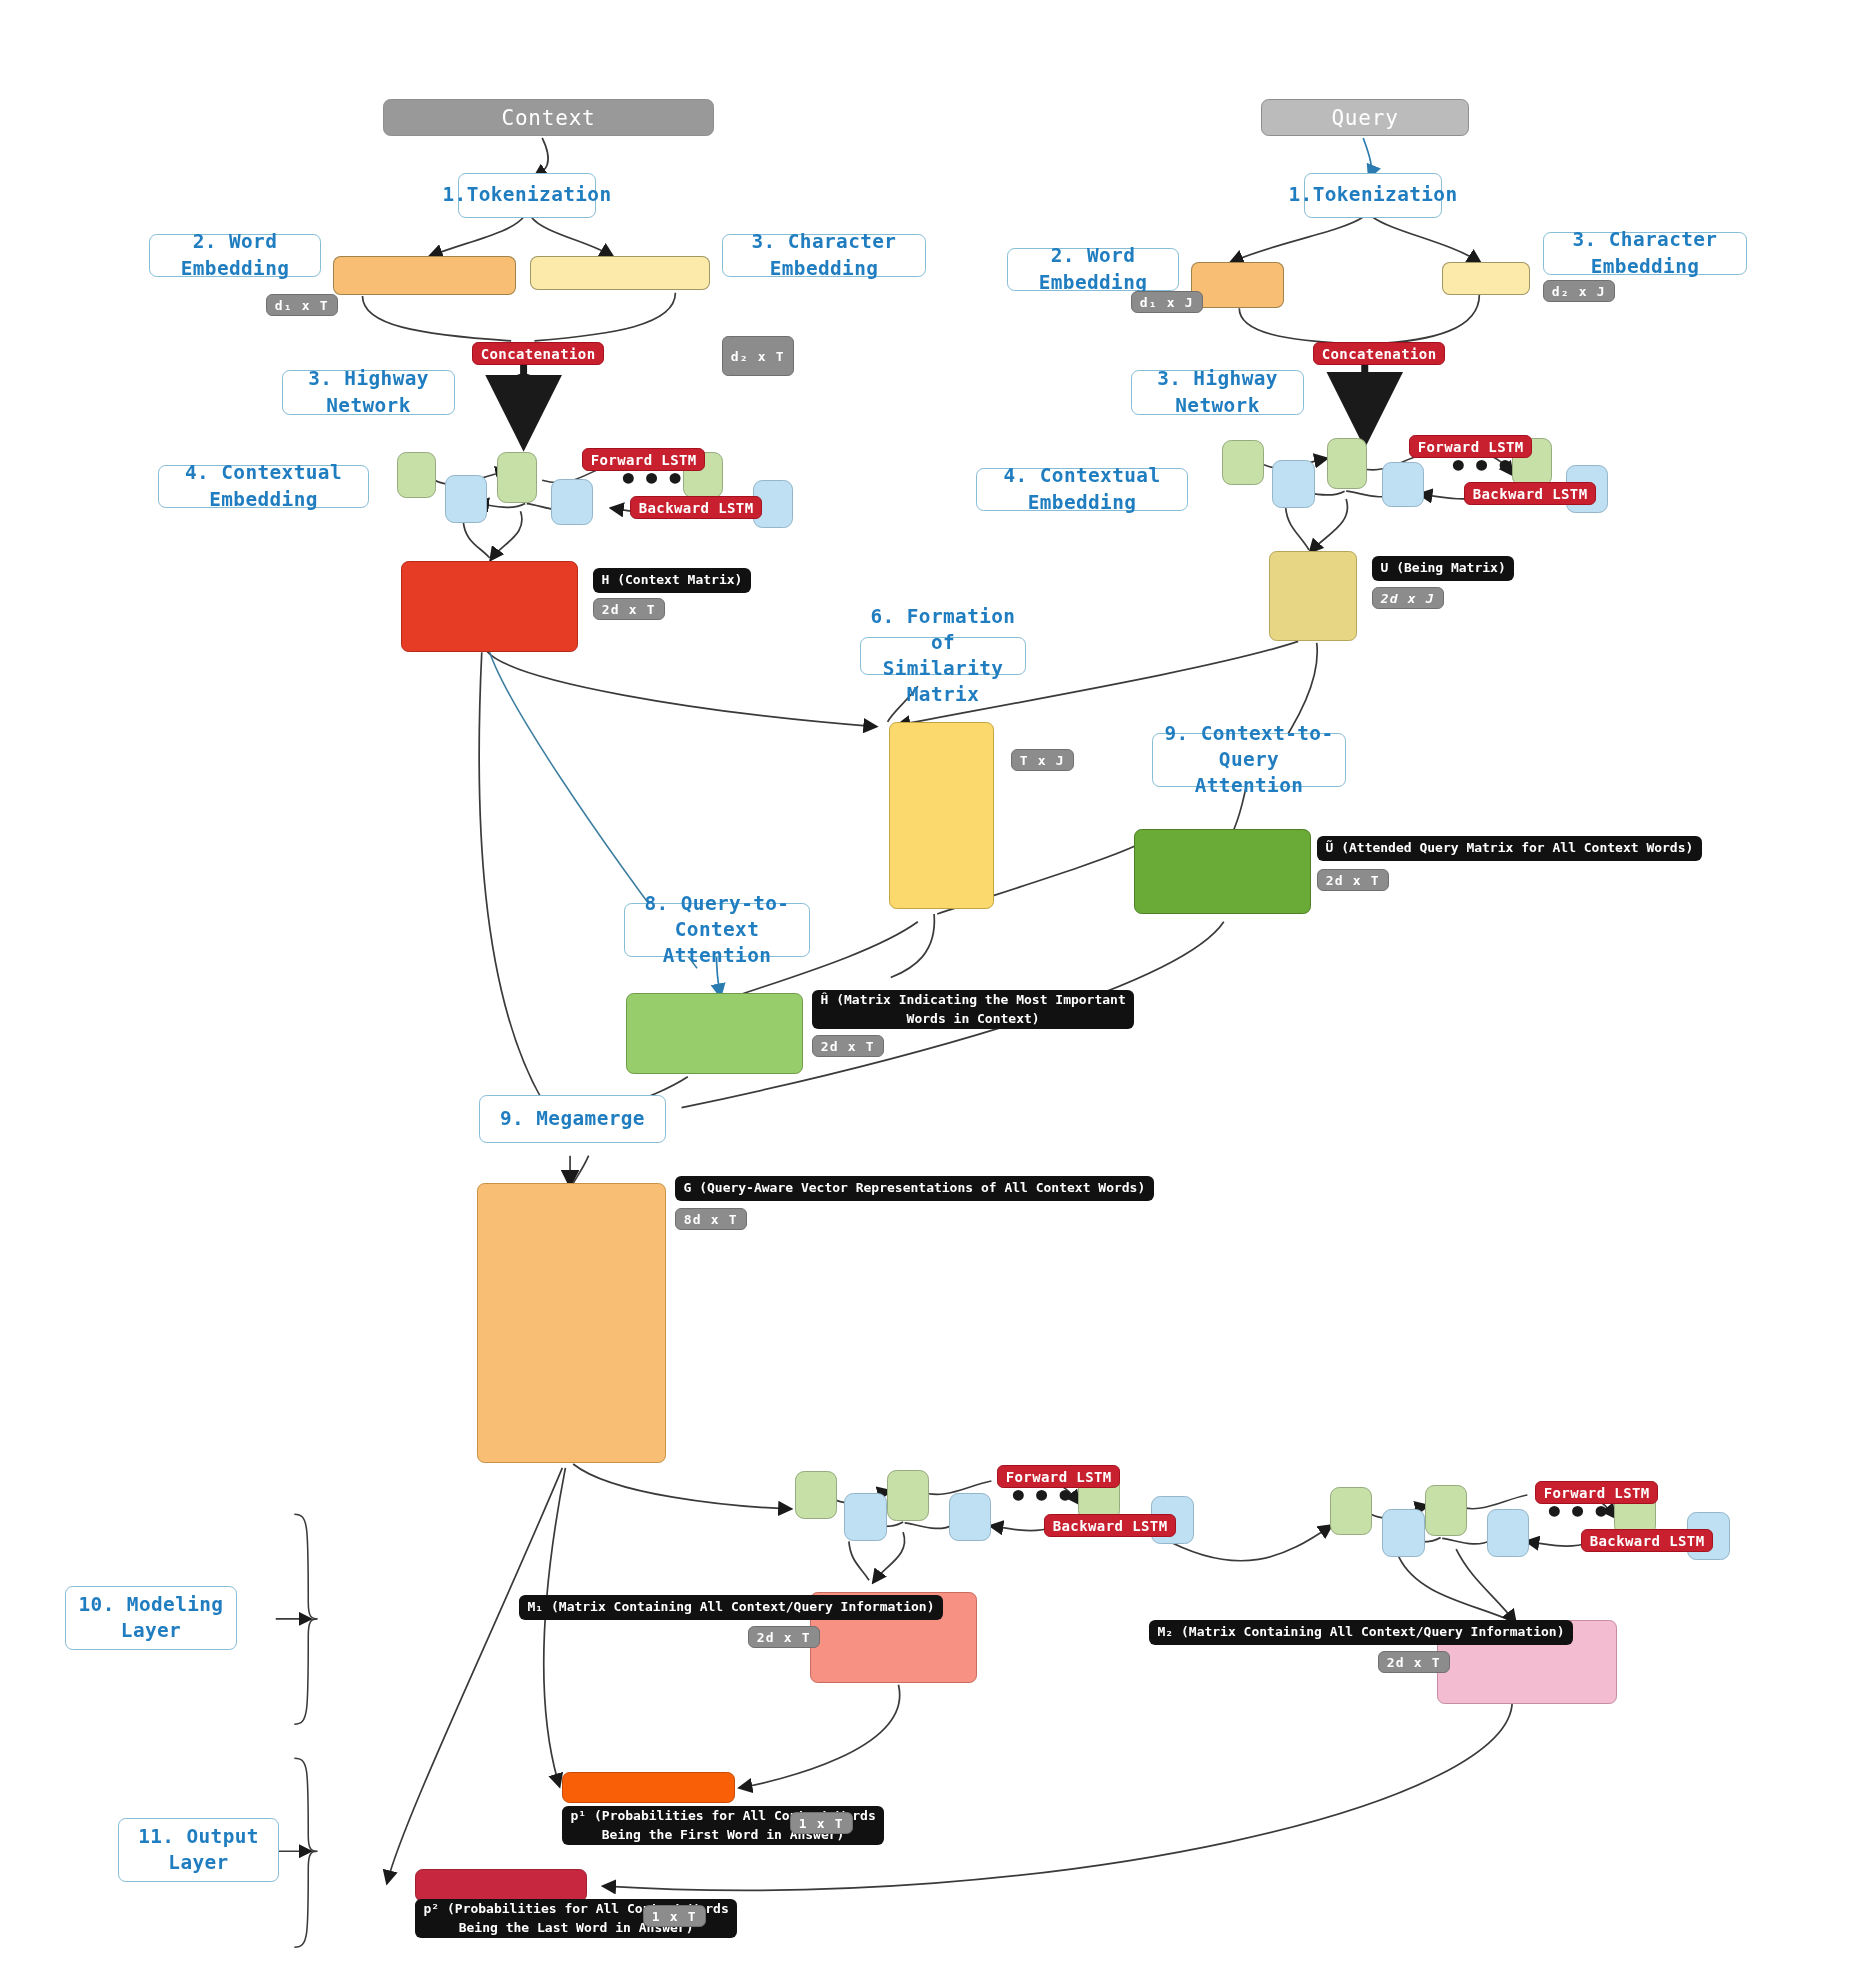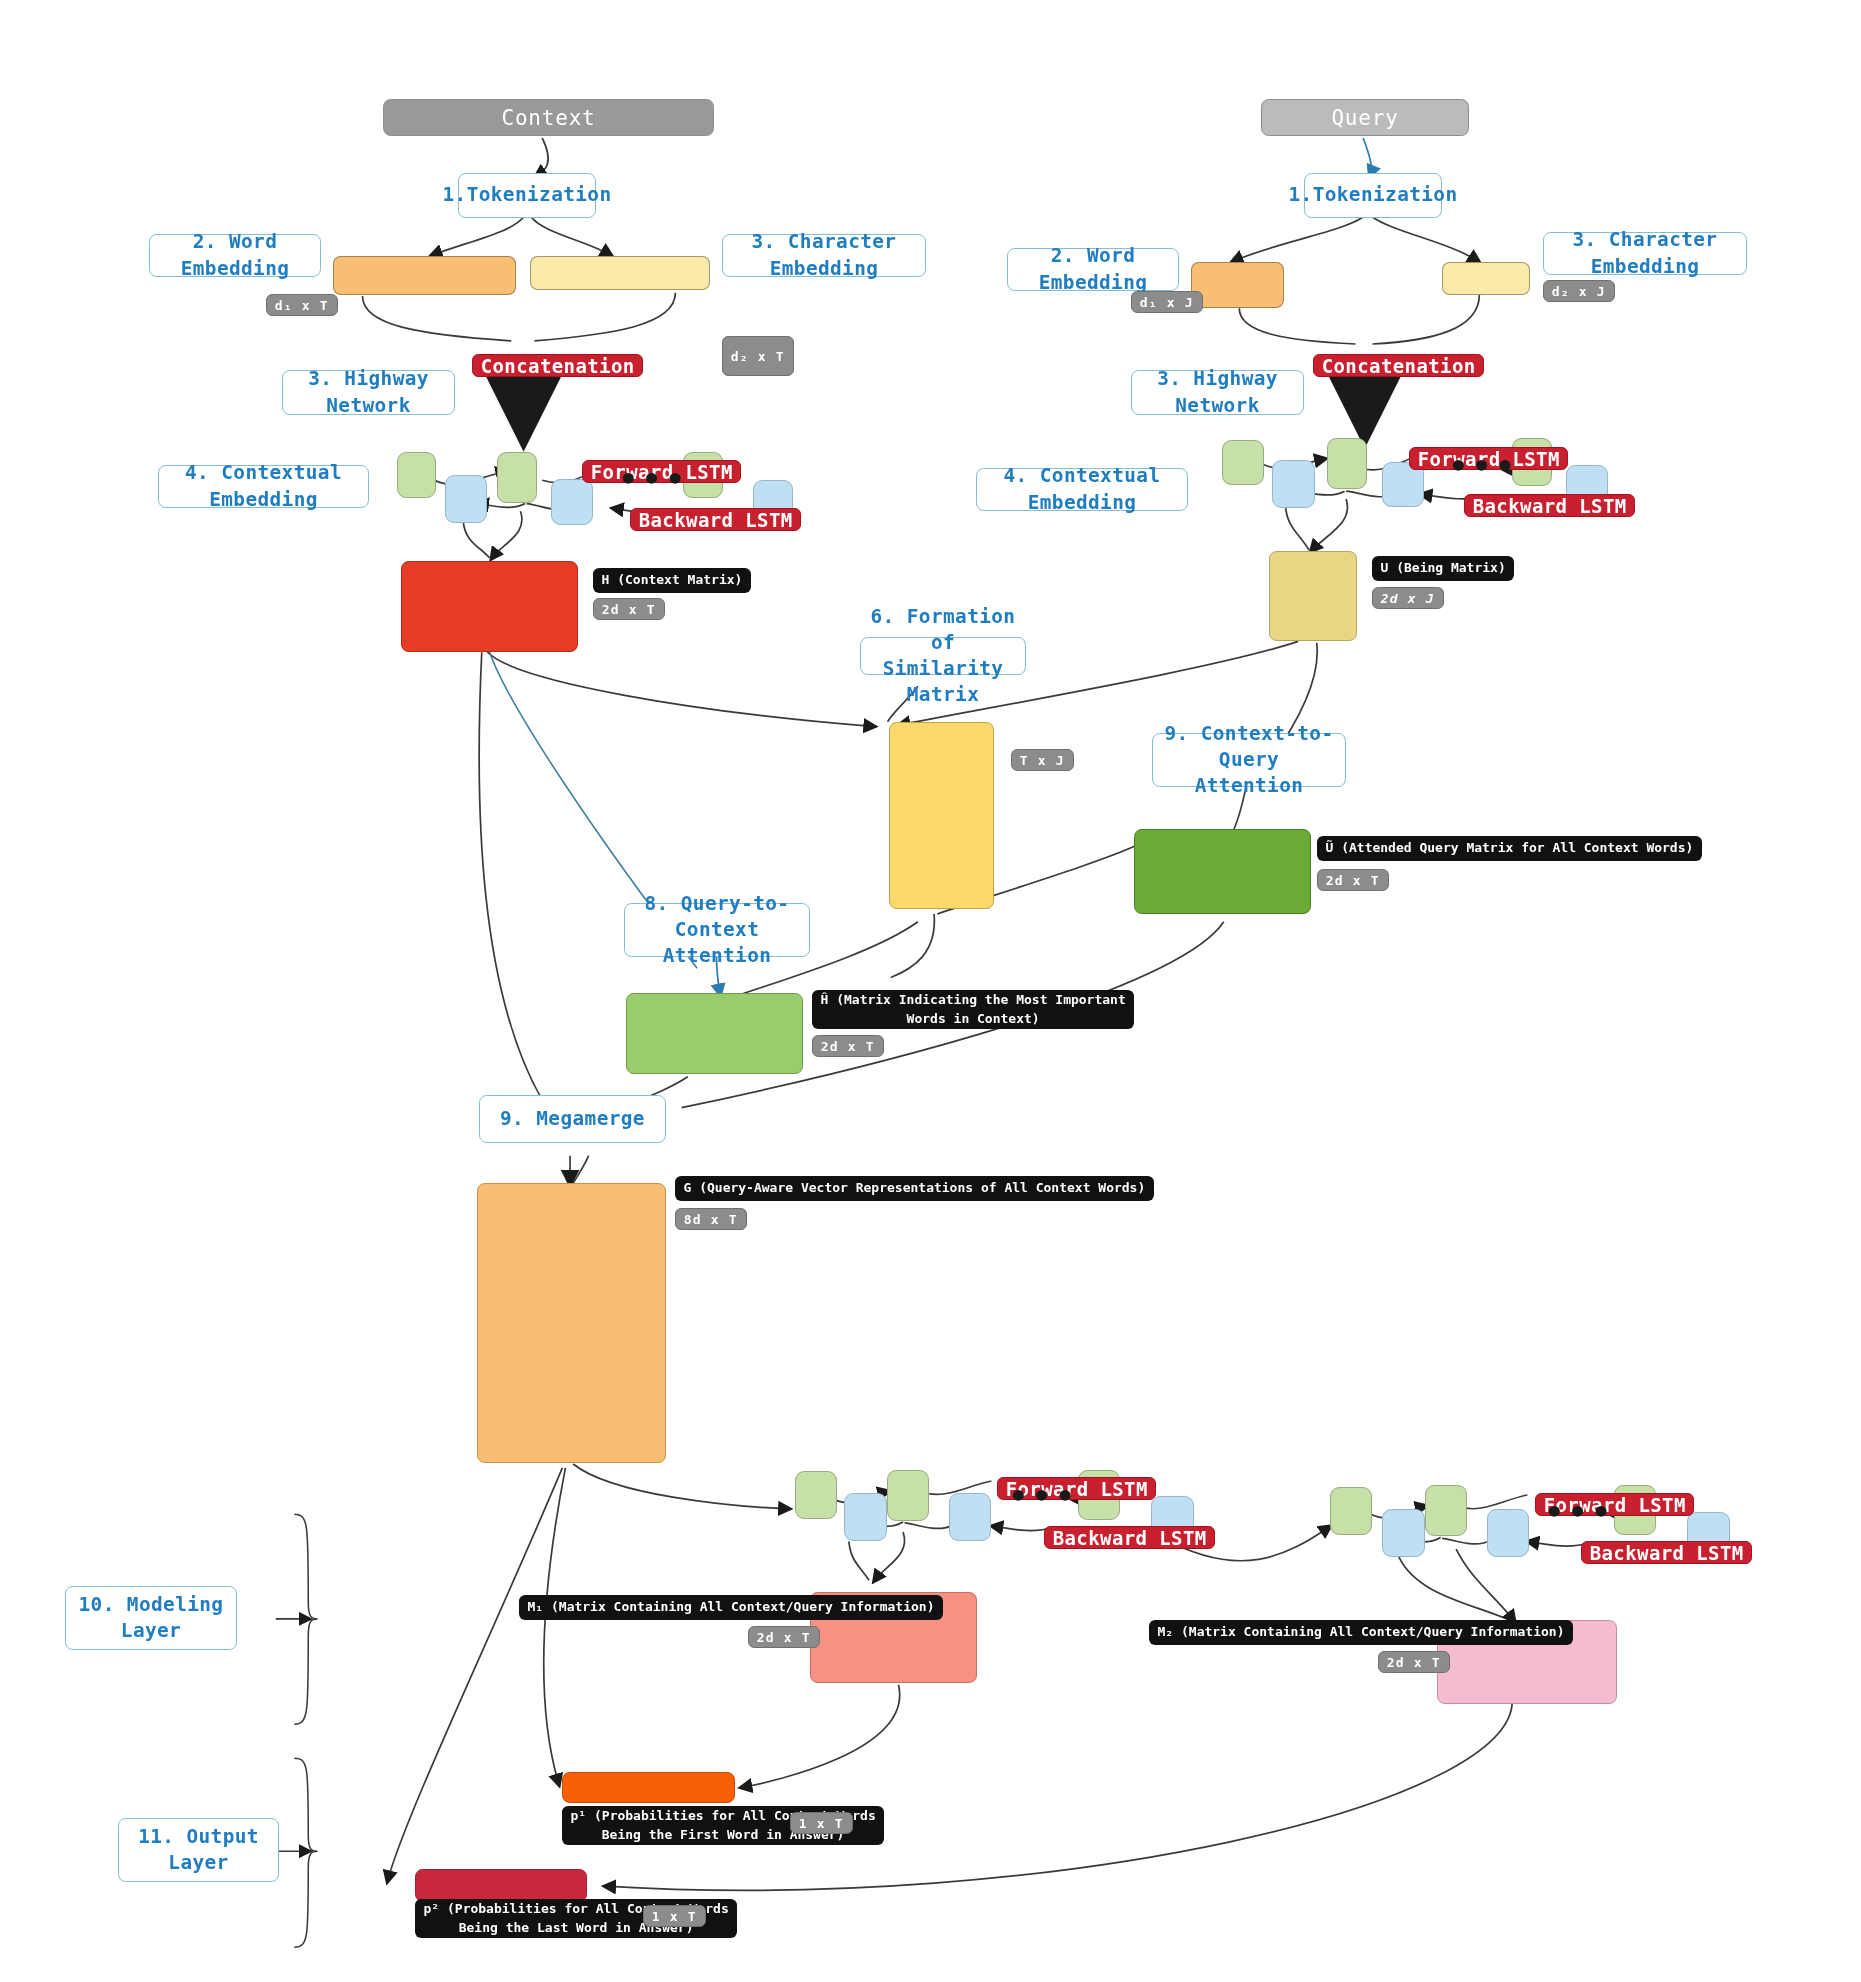--- a/index.html
+++ b/index.html
@@ -68,26 +68,25 @@
   }
   .cell.green { background: #c6e0a8; border-color: #96ab7e; }
   .cell.blue  { background: #bfdff2; border-color: #93b6cb; }
 
   
   .redtag {
     background: #c8202f;
     border: 1.2px solid #a4101d;
     border-radius: 6.2px;
     color: #ffffff;
-    font-size: 19px;
+    font-size: 14px;
     font-weight: bold;
     letter-spacing: 0.4px;
     padding: 0 7.7px;
     white-space: nowrap;
-    margin-top: 12px;
   }
 
   
   .blacktag {
     background: #111111;
     border-radius: 6.2px;
     color: #ffffff;
     font-size: 13px;
     font-weight: bold;
     line-height: 1.4;

